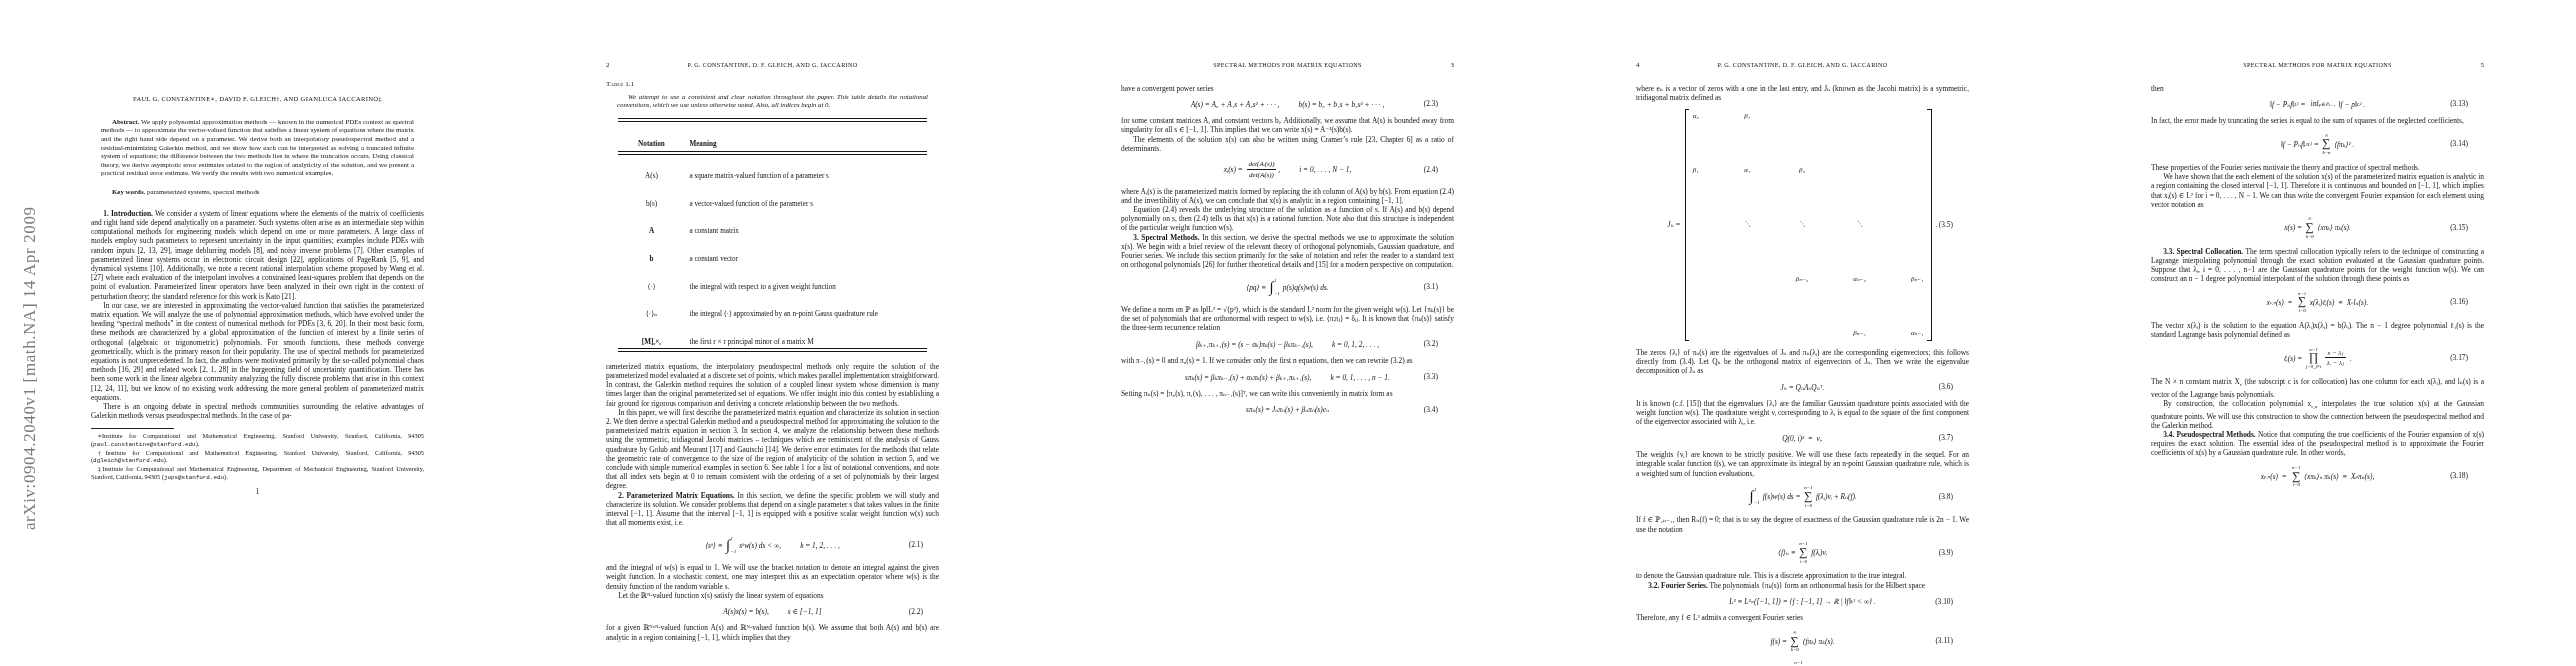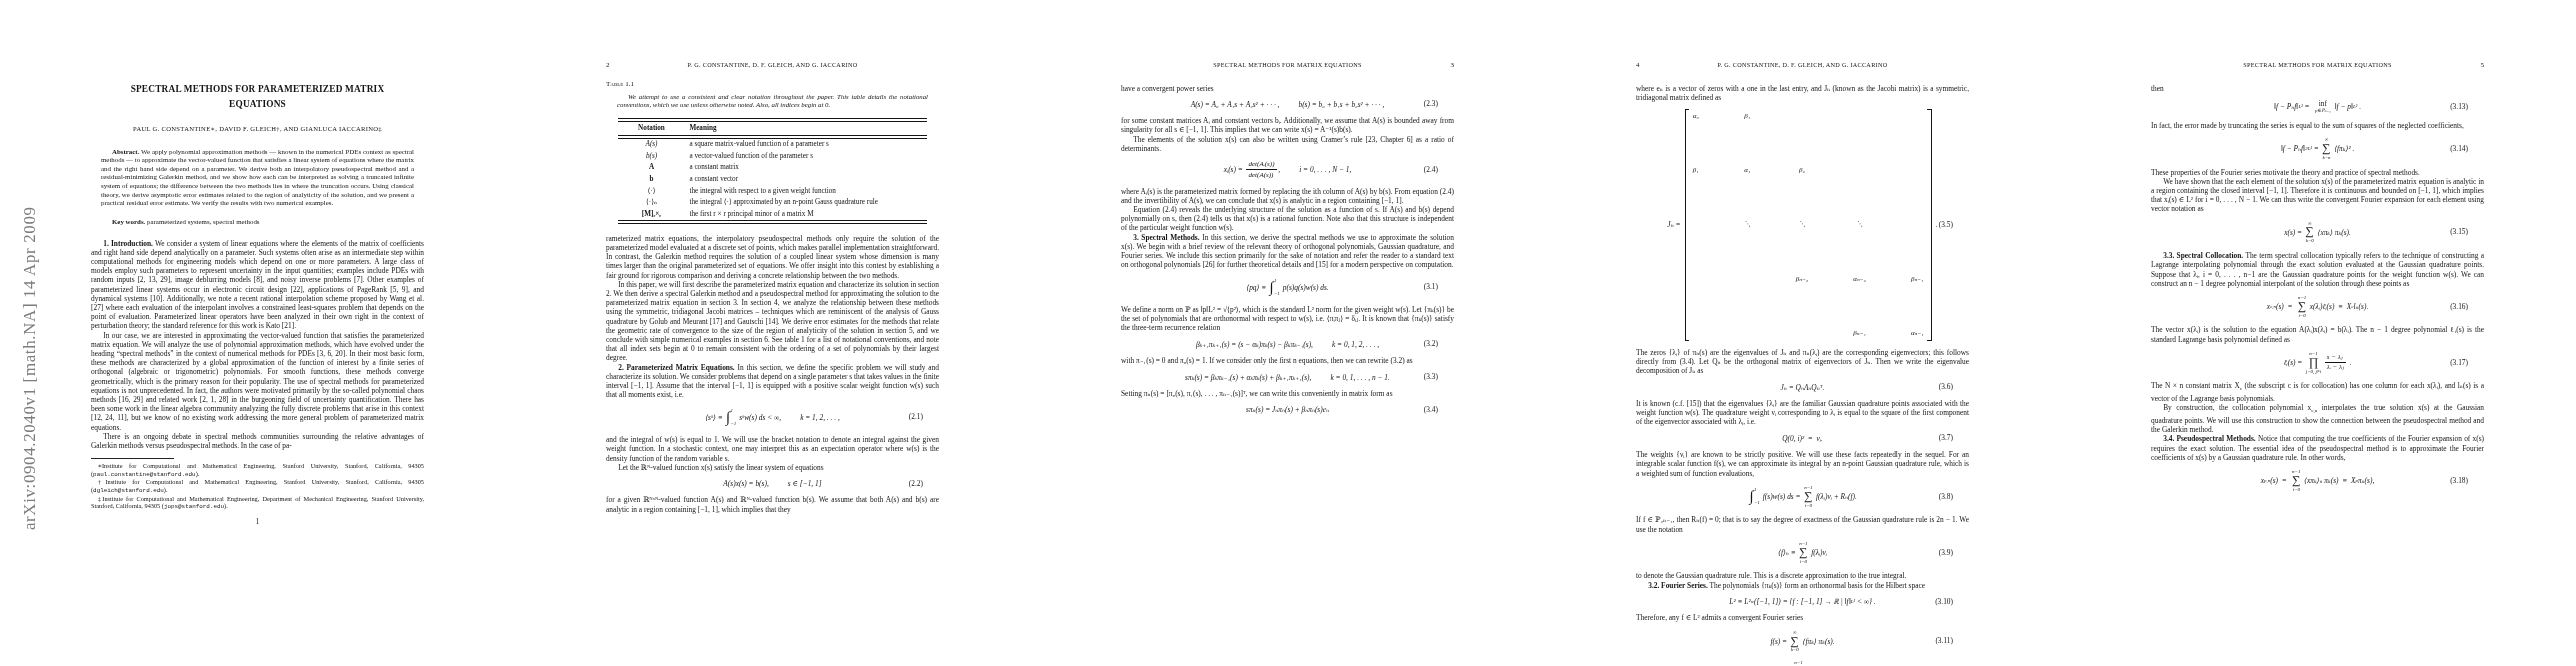--- a/index.html
+++ b/index.html
@@ -43,58 +43,57 @@
   .eqbody{display:inline-flex;align-items:center;white-space:pre-wrap;font-style:italic;}
   .cond{margin-left:19px;}
   .tag{position:absolute;right:16px;top:50%;transform:translateY(-50%);font-style:normal;}
   .int{display:inline-flex;align-items:center;margin:0 1.1px;}
   .isym{font-size:15px;line-height:1;font-style:normal;}
   .ilims{display:inline-flex;flex-direction:column;justify-content:space-between;
          font-size:5px;line-height:1;height:18px;padding:1.1px 0 2.2px 0.6px;}
   .bigop{display:inline-flex;flex-direction:column;align-items:center;margin:0 1.7px;vertical-align:middle;}
   .blim{font-size:5px;line-height:1.15;}
   .bop{font-size:11.7px;line-height:1;font-style:normal;}
-  .frac{display:inline-flex;flex-direction:column;vertical-align:middle;
+  .frac{display:inline-flex;flex-direction:column;align-items:center;vertical-align:middle;
         font-size:7px;line-height:1.25;margin:0 1.7px;}
   .frac .den{border-top:0.6px solid #141414;padding:0.6px 2.2px 0 2.2px;}
   .frac .num{padding:0 2.2px;}
-  .uop{display:inline-flex;flex-direction:column;align-items:center;margin:0 1.7px;}
+  .uop{display:inline-flex;flex-direction:row;align-items:center;margin:0 1.7px;}
   .uo{font-style:normal;line-height:1.1;}
   .ul{font-size:5px;line-height:1.1;}
   sub.s{font-size:5px;}
   sup.s{font-size:5px;}
   
   .tbl-label{text-align:left;font-variant:small-caps;font-size:7.1px;margin-top:11px;}
   .tbl-cap{font-style:italic;font-size:6.8px;line-height:8.3px;width:311px;margin:3.3px auto 0 auto;
            text-align:justify;text-indent:11px;}
   .ntable{width:309px;margin:9px auto 10px auto;font-size:7.2px;}
   .drule{border-top:0.6px solid #141414;border-bottom:0.6px solid #141414;height:1.7px;}
   .trow{display:flex;align-items:baseline;padding:1.2px 0;}
   .thead{font-weight:bold;padding:2.2px 0;}
-  .ncol{width:67px;text-align:center;font-style:italic;}
+  .ncol{width:67px;text-align:center;}
   .thead .ncol,.thead .mcol{font-style:normal;}
   .boldup{font-style:normal;font-weight:bold;}
-  .mcol{flex:1;padding-left:4.4px;font-style:normal;}
+  .mcol{flex:1;padding-left:4.4px;font-style:normal;margin-top:16px;}
   
   .matwrap{display:inline-flex;align-items:stretch;margin:0 2.2px;}
   .lb,.rb{width:3.3px;border:0.8px solid #141414;}
   .lb{border-right:none;margin-right:2.8px;}
   .rb{border-left:none;margin-left:2.8px;}
   .mat{display:grid;grid-template-columns:repeat(5,auto);column-gap:10px;row-gap:2.8px;
        padding:2.8px 1.1px;font-style:italic;font-size:7px;align-items:center;justify-items:center;gap:45px;}
 </style>
 </head>
 <body>
 
 <div class="pages">
 
   <div class="sheet">
     <div class="arxiv">arXiv:0904.2040v1  [math.NA]  14 Apr 2009</div>
     <div class="content p1-content">
-      <div class="title">SPECTRAL METHODS FOR PARAMETERIZED MATRIX EQUATIONS</div>
       <div class="authors">PAUL G. CONSTANTINE∗, DAVID F. GLEICH†, AND GIANLUCA IACCARINO‡</div>
       <div class="abstract"><span class="ab-label">Abstract.</span> <span>We apply polynomial approximation methods — known in the numerical PDEs context as spectral methods — to approximate the vector-valued function that satisfies a linear system of equations where the matrix and the right hand side depend on a parameter. We derive both an interpolatory pseudospectral method and a residual-minimizing Galerkin method, and we show how each can be interpreted as solving a truncated infinite system of equations; the difference between the two methods lies in where the truncation occurs. Using classical theory, we derive asymptotic error estimates related to the region of analyticity of the solution, and we present a practical residual error estimate. We verify the results with two numerical examples.</span></div>
       <div class="keywords"><span class="kw-label">Key words.</span> <span>parameterized systems, spectral methods</span></div>
       <div class="introwrap">
         <p class="ind"><span class="ph">1. Introduction.</span> <span>We consider a system of linear equations where the elements of the matrix of coefficients and right hand side depend analytically on a parameter. Such systems often arise as an intermediate step within computational methods for engineering models which depend on one or more parameters. A large class of models employ such parameters to represent uncertainty in the input quantities; examples include PDEs with random inputs [2, 13, 29], image deblurring models [8], and noisy inverse problems [7]. Other examples of parameterized linear systems occur in electronic circuit design [22], applications of PageRank [5, 9], and dynamical systems [10]. Additionally, we note a recent rational interpolation scheme proposed by Wang et al. [27] where each evaluation of the interpolant involves a constrained least-squares problem that depends on the point of evaluation. Parameterized linear operators have been analyzed in their own right in the context of perturbation theory; the standard reference for this work is Kato [21].</span></p>
         <p class="ind">In our case, we are interested in approximating the vector-valued function that satisfies the parameterized matrix equation. We will analyze the use of polynomial approximation methods, which have evolved under the heading “spectral methods” in the context of numerical methods for PDEs [3, 6, 20]. In their most basic form, these methods are characterized by a global approximation of the function of interest by a finite series of orthogonal (algebraic or trigonometric) polynomials. For smooth functions, these methods converge geometrically, which is the primary reason for their popularity. The use of spectral methods for parameterized equations is not unprecedented. In fact, the authors were motivated primarily by the so-called polynomial chaos methods [16, 29] and related work [2, 1, 28] in the burgeoning field of uncertainty quantification. There has been some work in the linear algebra community analyzing the fully discrete problems that arise in this context [12, 24, 11], but we know of no existing work addressing the more general problem of parameterized matrix equations.</p>
         <p class="ind">There is an ongoing debate in spectral methods communities surrounding the relative advantages of Galerkin methods versus pseudospectral methods. In the case of pa-</p>
       </div>
       <div class="fnrule"></div>
       <p class="fn"><span>∗Institute for Computational and Mathematical Engineering, Stanford University, Stanford, California, 94305 (</span><span class="mono">paul.constantine@stanford.edu</span><span>).</span></p>

